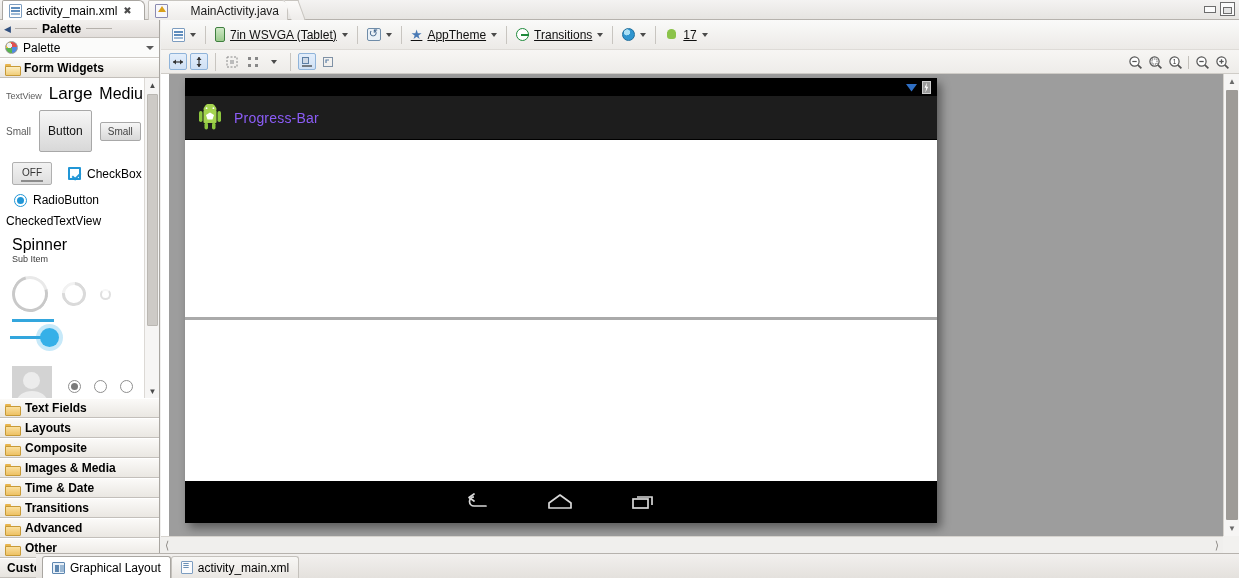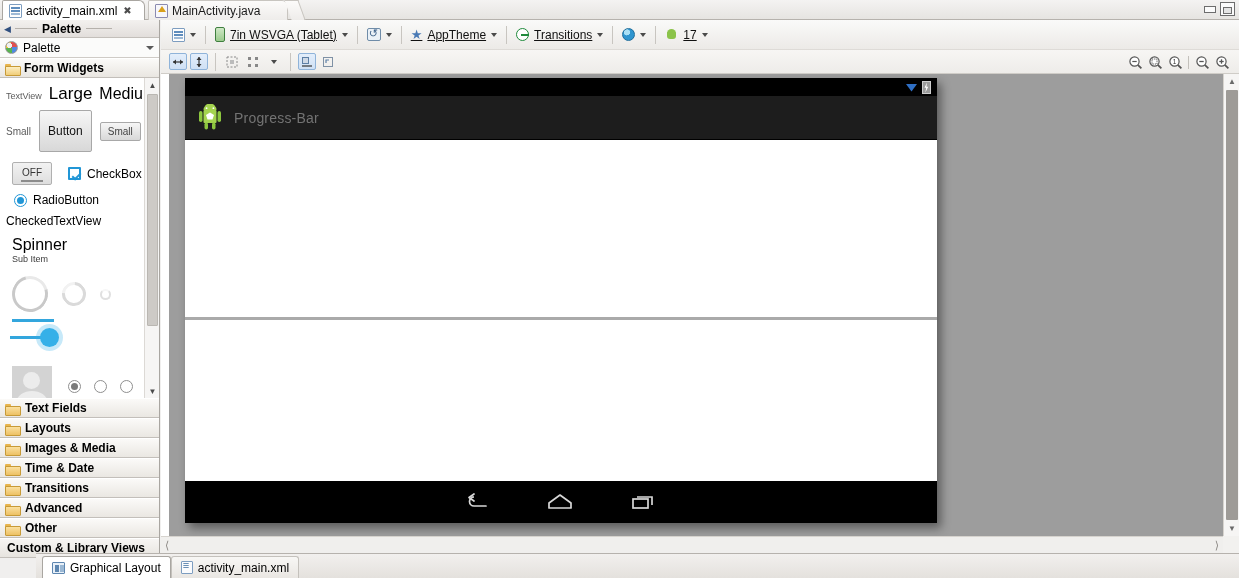--- a/index.html
+++ b/index.html
@@ -29,20 +29,21 @@
     background: #ffffff;
     border: 1px solid #a9a6a1; border-bottom: none;
     border-radius: 2px 6px 0 0;
     color: #000;
   }
   .etab.inactive {
     background: linear-gradient(to bottom,#fcfbfa,#eeecea);
     border: 1px solid #c8c5c0; border-bottom: none;
     border-radius: 2px 6px 0 0;
     color: #1a1a1a;
+    justify-content: space-between;
   }
   .tabicon { width: 13px; height: 14px; flex: 0 0 auto; position: relative; }
   .ic-xml {
     background: #fdfdfd; border: 1px solid #7d9dc0; border-radius: 1px;
     box-shadow: inset 0 0 0 1px #fff;
   }
   .ic-xml::after {
     content: ""; position: absolute; left: 1px; top: 2px;
     width: 9px; height: 2px; background: #5f8dbd;
     box-shadow: 0 3px 0 #5f8dbd, 0 6px 0 #9fbad6;
@@ -387,21 +388,21 @@
     justify-content: flex-end; padding-right: 6px; gap: 4px;
   }
   .sb-wifi svg, .sb-batt svg { display: block; }
   .actionbar {
     position: absolute; left: 0; top: 18px; width: 100%; height: 44px;
     background: #1d1d1d; display: flex; align-items: center; gap: 11px;
     padding-left: 12px;
     border-bottom: 1px solid #000;
   }
   .app-icon { width: 26px; height: 27px; position: relative; }
-  .app-title { color: #737373; font-size: 14px; letter-spacing: .2px; }
+  .app-title { color: #8b5cf6; font-size: 14px; letter-spacing: .2px; }
   .content-top {
     position: absolute; left: 0; top: 62px; width: 100%; height: 177px;
     background: #fff;
   }
   .content-div {
     position: absolute; left: 0; top: 239px; width: 100%; height: 3px;
     background: #aaa;
   }
   .content-bot {
     position: absolute; left: 0; top: 242px; width: 100%; height: 161px;
@@ -617,20 +618,24 @@
     </div>
 
     <div class="pal-cats">
       <div class="pal-cat">
         <span class="folder"></span>
         <span>Text Fields</span>
       </div>
       <div class="pal-cat">
         <span class="folder"></span>
         <span>Layouts</span>
+      </div>
+      <div class="pal-cat">
+        <span class="folder"></span>
+        <span>Composite</span>
       </div>
       <div class="pal-cat">
         <span class="folder"></span>
         <span>Images &amp; Media</span>
       </div>
       <div class="pal-cat">
         <span class="folder"></span>
         <span>Time &amp; Date</span>
       </div>
       <div class="pal-cat">

